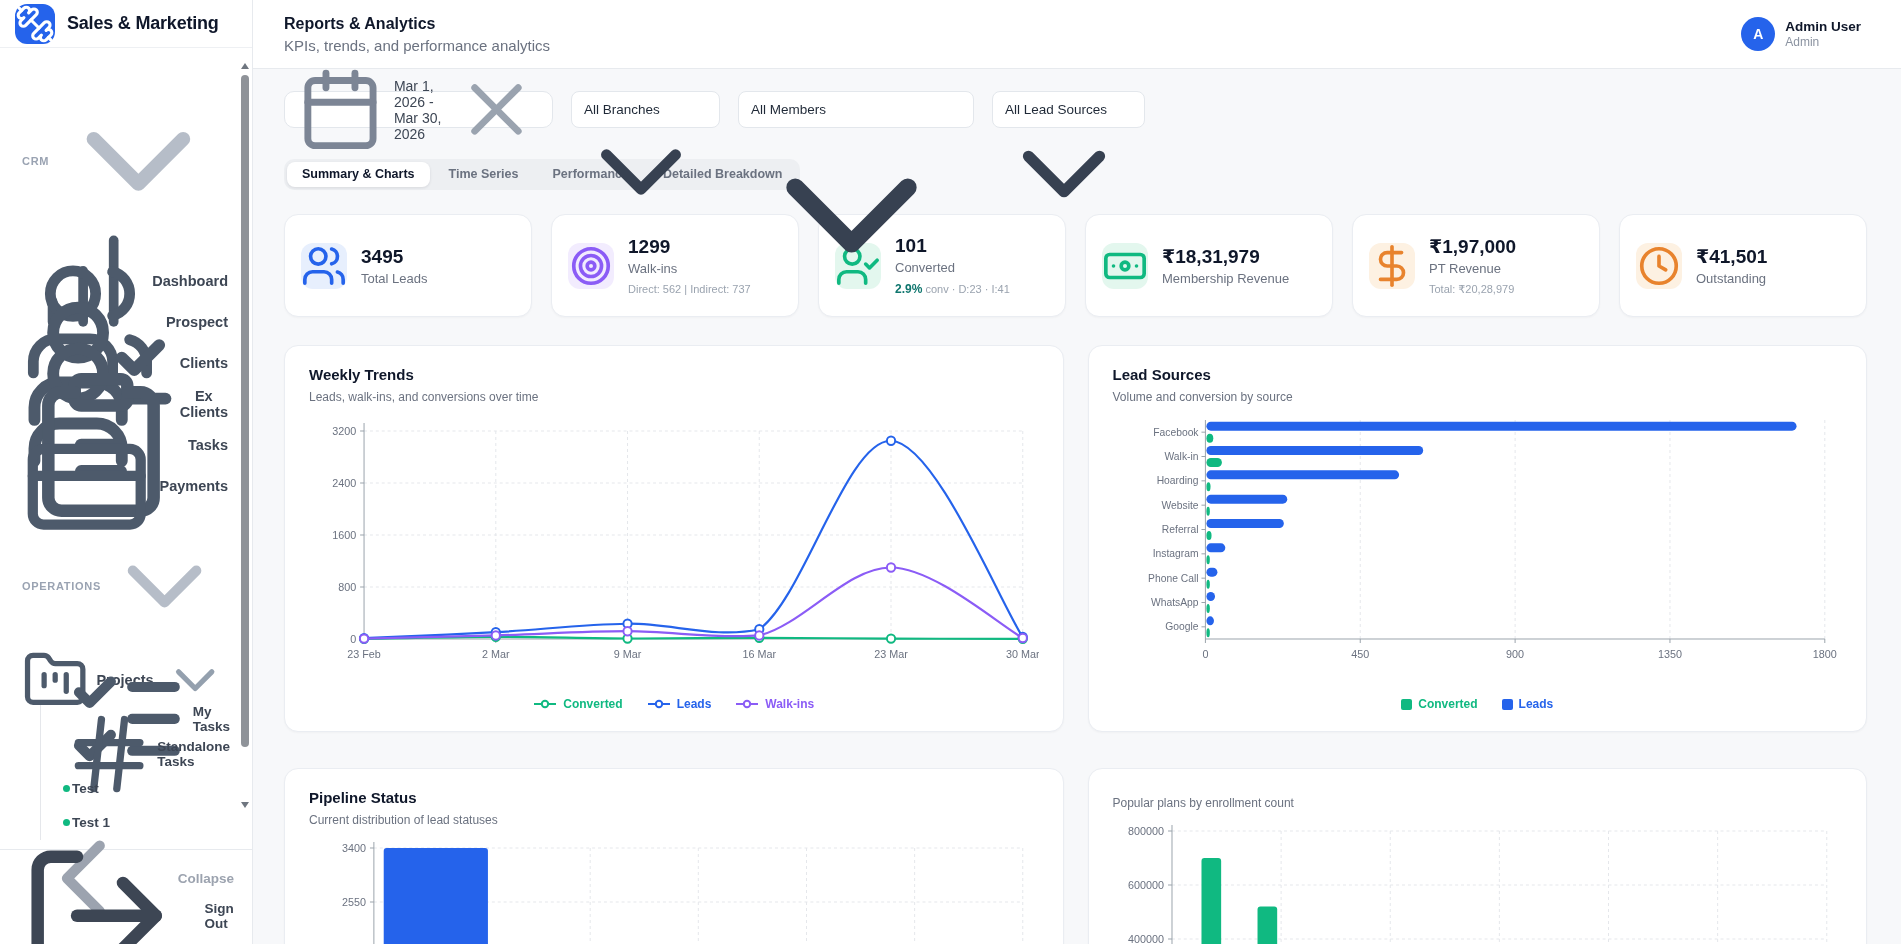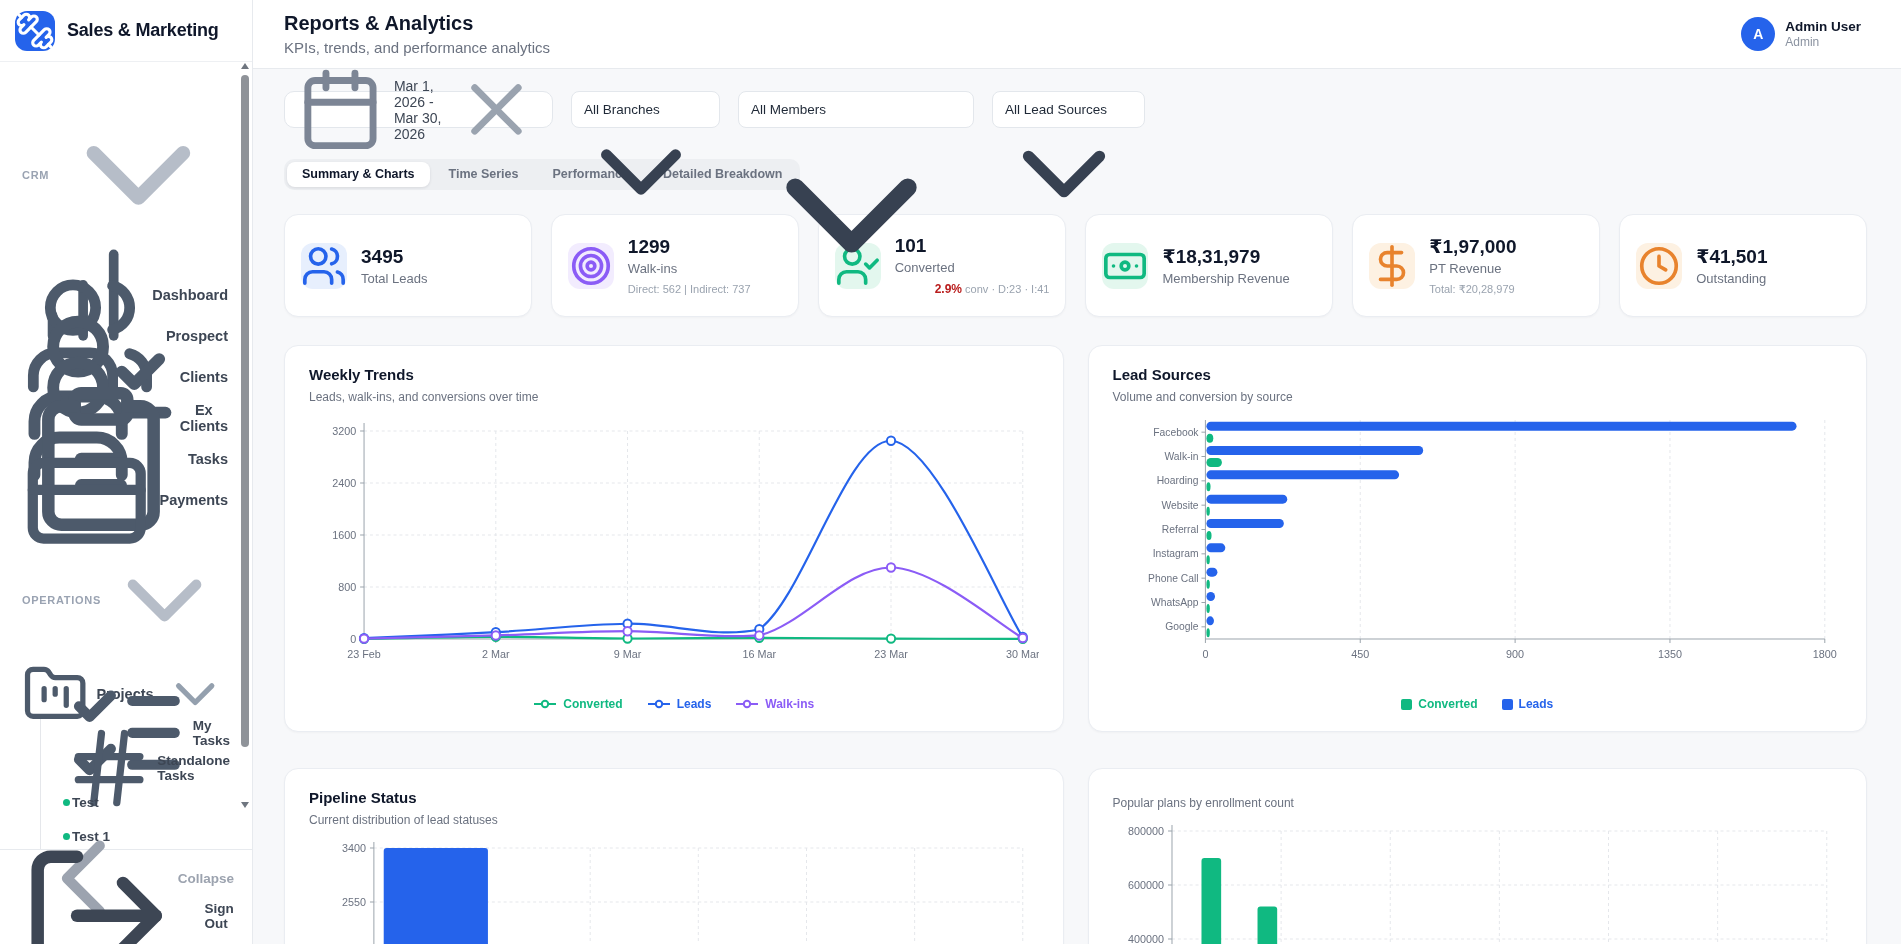--- a/index.html
+++ b/index.html
@@ -4,21 +4,21 @@
 <title>Reports &amp; Analytics</title>
 <style>
   * { margin:0; padding:0; box-sizing:border-box; }
   html,body { width:1901px; height:944px; overflow:hidden; background:#fff;
     font-family:"Liberation Sans","DejaVu Sans",sans-serif; color:#1f2937; }
   .app { display:flex; width:100%; height:100%; }
 
   
   .sidebar { width:253px; flex:none; background:#fff; border-right:1px solid #e7eaee;
     display:flex; flex-direction:column; position:relative; }
-  .logo-row { height:62px; display:flex; align-items:center; gap:12px; padding:0 15px;
+  .logo-row { height:48px; display:flex; align-items:center; gap:12px; padding:0 15px;
     border-bottom:1px solid #eef0f3; flex:none; }
   .logo-box { width:40px; height:40px; border-radius:12px; background:#2563eb; color:#fff;
     display:flex; align-items:center; justify-content:center; flex:none; }
   .logo-box .ic svg { width:22px; height:22px; }
   .logo-title { font-size:18px; font-weight:bold; color:#0f172a; letter-spacing:-.2px; }
   .nav { flex:1; padding:18px 12px 0 10px; overflow:hidden; }
   .sec { display:flex; align-items:center; justify-content:space-between; padding:6px 12px 10px;
     font-size:11px; font-weight:bold; letter-spacing:.7px; color:#9aa3b2; }
   .sec .ic svg { width:13px; height:13px; color:#b6bdc8; }
   .nav-item { height:41px; display:flex; align-items:center; gap:8px; padding:0 12px;
@@ -45,21 +45,21 @@
     border-left:4.5px solid transparent; border-right:4.5px solid transparent; }
   .sb-up { top:0; border-bottom:6px solid #6f7680; }
   .sb-down { bottom:0; border-top:6px solid #6f7680; }
   .sb-thumb { position:absolute; top:12px; left:1px; width:8px; height:672px;
     background:#8f9399; border-radius:4px; }
 
   
   .main { flex:1; display:flex; flex-direction:column; min-width:0; }
   .topbar { height:69px; flex:none; background:#fff; border-bottom:1px solid #e7eaee;
     display:flex; align-items:center; justify-content:space-between; padding:0 40px 0 31px; }
-  .page-title { font-size:20px; font-weight:bold; color:#0f172a; }
+  .page-title { font-size:16px; font-weight:bold; color:#0f172a; }
   .page-subtitle { font-size:15px; color:#6b7280; margin-top:4px; }
   .user { display:flex; align-items:center; gap:10px; cursor:pointer; }
   .avatar { width:34px; height:34px; border-radius:50%; background:#2563eb; color:#fff;
     font-size:14px; font-weight:bold; display:flex; align-items:center; justify-content:center; }
   .u-name { font-size:13.5px; font-weight:bold; color:#0f172a; }
   .u-role { font-size:12px; color:#8b93a1; margin-top:1px; }
 
   .content { flex:1; height:875px; background:#f7f8fa; padding:22px 34px 0 31px; overflow:hidden; }
 
   
@@ -89,21 +89,21 @@
     align-items:center; justify-content:center; }
   .kpi-icon svg { width:22px; height:22px; }
   .c-blue   { background:#e7effd; color:#2563eb; }
   .c-purple { background:#f2ecfe; color:#8b5cf6; }
   .c-green  { background:#e3f7ee; color:#10b981; }
   .c-orange { background:#fdf1e2; color:#e8832d; }
   .c-indigo { background:#e9eafd; color:#5b5ff0; }
   .kpi-value { font-size:19px; font-weight:bold; color:#0f172a; }
   .kpi-label { font-size:13px; color:#6b7280; margin-top:3px; }
   .kpi-sub { font-size:11px; color:#9aa3af; margin-top:7px; white-space:nowrap; }
-  .kpi-sub .g { color:#b91c1c; font-size:12px; font-weight:bold;margin-left:40px; }
+  .kpi-sub .g { color:#0f766e; font-size:12px; font-weight:bold; }
 
   
   .charts-row { margin-top:28px; display:flex; gap:24px; }
   .charts-row2 { margin-top:36px; display:flex; gap:24px; }
   .chart-card { flex:1; background:#fff; border:1px solid #eaedf2; border-radius:14px;
     padding:20px 24px; box-shadow:0 1px 2px rgba(16,24,40,.03); min-width:0; }
   .c-title { font-size:15px; font-weight:bold; color:#0f172a; }
   .c-sub { font-size:12px; color:#6b7280; margin-top:7px; }
   .plot { display:block; margin-top:13px; width:100%; }
   svg { font-family:"Liberation Sans","DejaVu Sans",sans-serif; }

